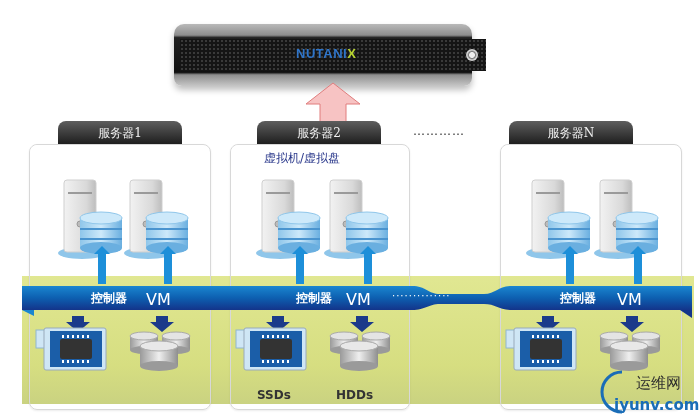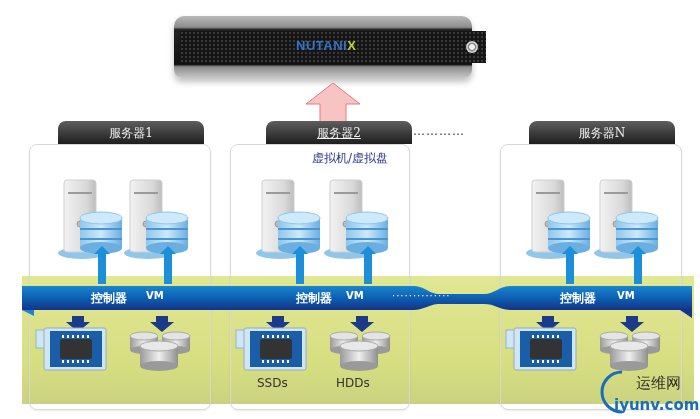--- a/index.html
+++ b/index.html
@@ -6,21 +6,21 @@
   body {
     width: 700px; height: 419px; position: relative; overflow: hidden;
     background: #ffffff;
     font-family: "DejaVu Sans", "Liberation Sans", sans-serif;
   }
   .abs { position: absolute; }
 
   
   .appliance { left: 174px; top: 4px; width: 326px; height: 72px; }
   .appliance .body {
-    position: absolute; left: 0; top: 12px; width: 298px; height: 62px;
+    position: absolute; left: 0; top: 20px; width: 298px; height: 62px;
     border-radius: 10px 10px 8px 8px;
     background: linear-gradient(#b9b9b9 0%, #8e8e8e 18%, #222 22%, #111 78%, #8e8e8e 82%, #c6c6c6 100%);
     box-shadow: 0 4px 6px rgba(0,0,0,0.25);
   }
   .appliance .grille {
     position: absolute; left: 6px; top: 15px; width: 306px; height: 32px;
     background-color: #151515;
     background-image: radial-gradient(#3a3a3a 0.8px, transparent 1px);
     background-size: 4px 4px;
   }
@@ -33,44 +33,44 @@
   .appliance .lock {
     position: absolute; left: 292px; top: 25px; width: 12px; height: 12px; border-radius: 50%;
     background: radial-gradient(#eee 30%, #777 40%, #ddd 60%, #555 100%);
   }
 
   
   .up-arrow { left: 305px; top: 82px; width: 56px; height: 42px; }
 
   
   .tab {
-    height: 23px; width: 146px; border-radius: 8px 8px 0 0;
+    height: 23px; width: 124px; border-radius: 8px 8px 0 0;
     background: linear-gradient(#5e5e5e, #1e1e1e);
     color: #f2f2f2; font-size: 12px; text-align: center; line-height: 24px;
     font-family: "DejaVu Serif", serif;
   }
   
   .panel {
     background: #ffffff; border: 1px solid #d8d8d8; border-radius: 8px;
     box-shadow: 0 1px 2px rgba(0,0,0,0.08);
   }
   .vm-label { color: #2c3a8c; font-size: 12px; }
 
   
   .yellow { left: 22px; top: 276px; width: 672px; height: 128px;
     background: linear-gradient(#dfe68c, #d4dc7a 70%, #c7d07a);
     opacity: 0.95;
   }
 
   
   .bus { left: 16px; top: 282px; width: 682px; height: 36px; }
   .bus-label { color: #fff; font-size: 12px; font-weight: bold; }
-  .bus-vm { color: #fff; font-size: 10px; font-weight: bold; }
-
-  .disk-label { color: #333; font-size: 12px; font-weight: normal; }
+  .bus-vm { color: #fff; font-size: 16px; font-weight: normal; }
+
+  .disk-label { color: #333; font-size: 12px; font-weight: bold; margin-top: 12px; }
 
   .dots { color: #333; font-size: 12px; letter-spacing: 1px; }
 
   .watermark-cn { color: #2c2c2c; font-size: 15px; }
   .watermark-en { color: #1a6db7; font-size: 15px; font-weight: bold; text-align: right; }
 </style>
 </head>
 <body>
 
 <div class="abs yellow"></div>
@@ -89,26 +89,26 @@
     <div class="logo"><span>NUTANI</span><span class="x">X</span></div>
     <div class="lock"></div>
   </div>
 </div>
 
 <svg class="abs up-arrow" viewBox="0 0 56 42">
   <polygon points="28,1 55,22 41,22 41,41 15,41 15,22 1,22" fill="#f7c3c3" stroke="#e07d7d" stroke-width="1"></polygon>
 </svg>
 
 <div class="abs tab" style="left:58px;top:121px;">服务器1</div>
-<div class="abs tab" style="left:266px;top:121px;text-decoration:underline;">服务器2</div>
-<div class="abs tab" style="left:529px;top:121px;">服务器N</div>
+<div class="abs tab" style="left:257px;top:121px;">服务器2</div>
+<div class="abs tab" style="left:509px;top:121px;">服务器N</div>
 
 <div class="abs dots" style="left:413px;top:124px;">…………</div>
 
-<div class="abs vm-label" style="left:264px;top:150px;margin-left:48px;">虚拟机/虚拟盘</div>
+<div class="abs vm-label" style="left:264px;top:150px;">虚拟机/虚拟盘</div>
 
 <svg width="0" height="0" style="position:absolute">
   <defs>
     <linearGradient id="tower" x1="0" x2="1">
       <stop offset="0" stop-color="#f2f2f2"></stop>
         <stop offset="0.7" stop-color="#d9d9d9"></stop>
         <stop offset="1" stop-color="#bdbdbd"></stop>
     </linearGradient>
     <linearGradient id="db" x1="0" x2="1">
       <stop offset="0" stop-color="#8fc6ea"></stop>

